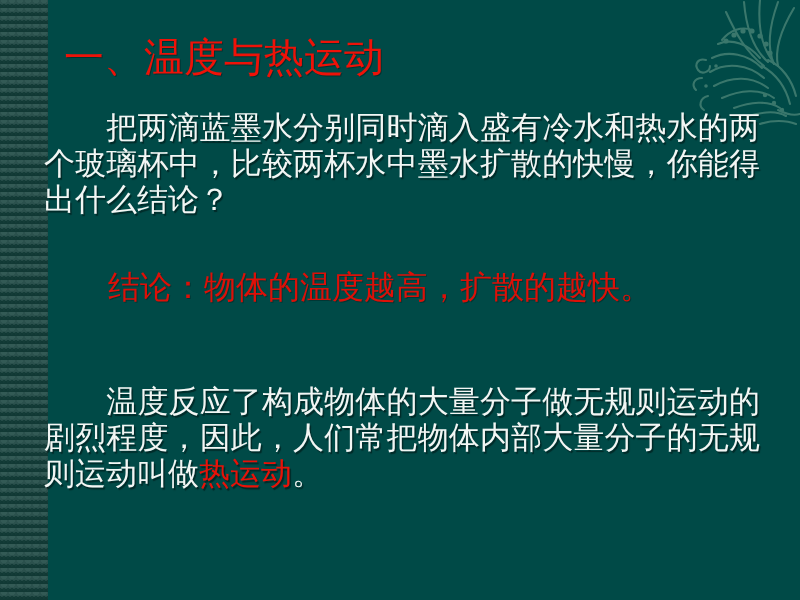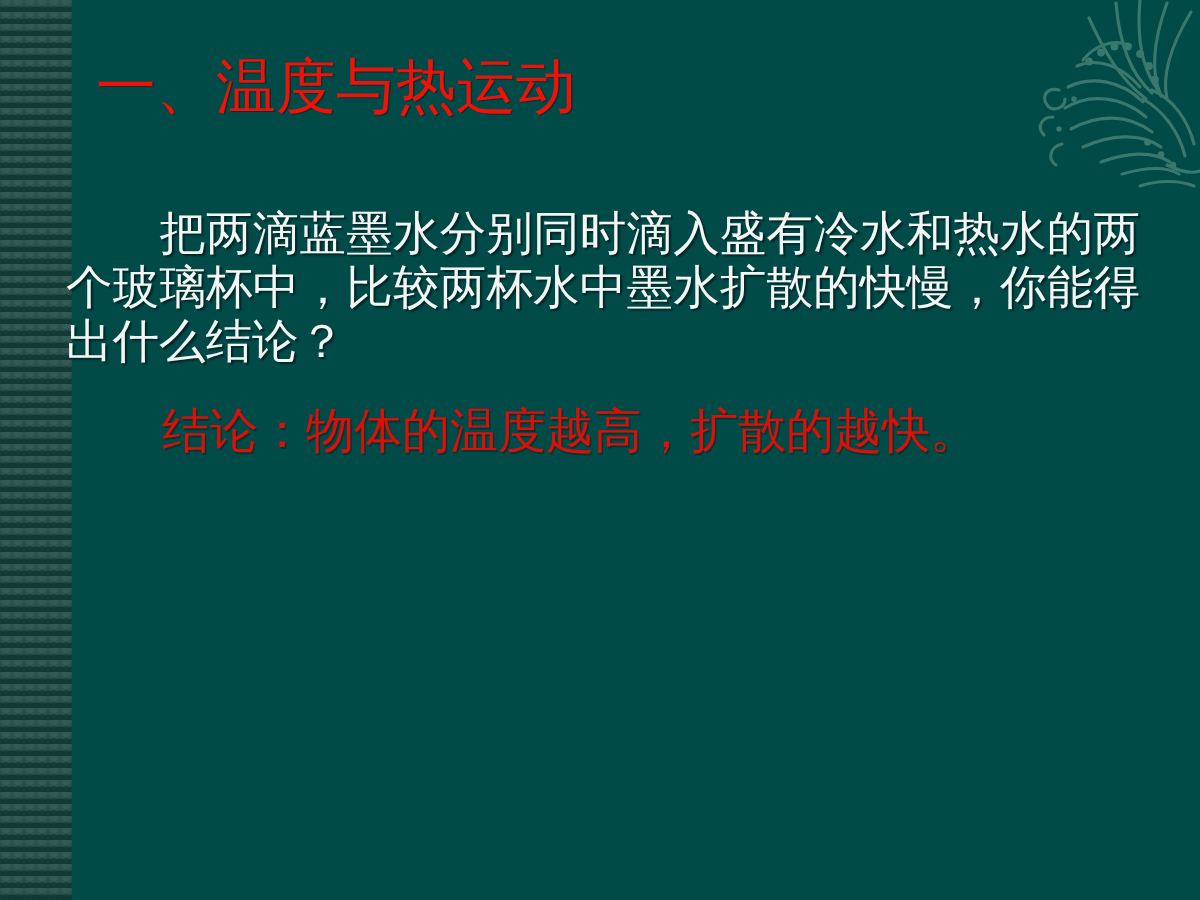--- a/index.html
+++ b/index.html
@@ -88,21 +88,21 @@
     left: 44px;
     width: 716px;
     font-size: 31px;
     line-height: 36px;
     color: #f2f6f4;
     text-align: justify;
     text-justify: inter-ideograph;
     text-shadow: 1.5px 1.5px 1px rgba(0,0,0,0.45);
   }
 
-  #para-question { top: 110px; margin-top: 28px; }
+  #para-question { top: 110px; }
 
   #para-conclusion {
     top: 265px;
     color: #dd1008;
     font-size: 32px;
     line-height: 44px;
     text-shadow: 1px 1px 0 rgba(0,0,0,0.25);
   }
 
   #para-definition { top: 384px; }
@@ -156,15 +156,16 @@
   </svg>
 
   <div id="content">
 
     <div class="title">一、温度与热运动</div>
 
     <div class="para" id="para-question">　　把两滴蓝墨水分别同时滴入盛有冷水和热水的两个玻璃杯中，比较两杯水中墨水扩散的快慢，你能得出什么结论？</div>
 
     <div class="para" id="para-conclusion">　　结论：物体的温度越高，扩散的越快。</div>
 
+    <div class="para" id="para-definition"><span>　　温度反应了构成物体的大量分子做无规则运动的剧烈程度，因此，人们常把物体内部大量分子的无规则运动叫做</span><span class="hot-motion">热运动</span><span>。</span></div>
 
   </div>
 </div>
 
 </body></html>

